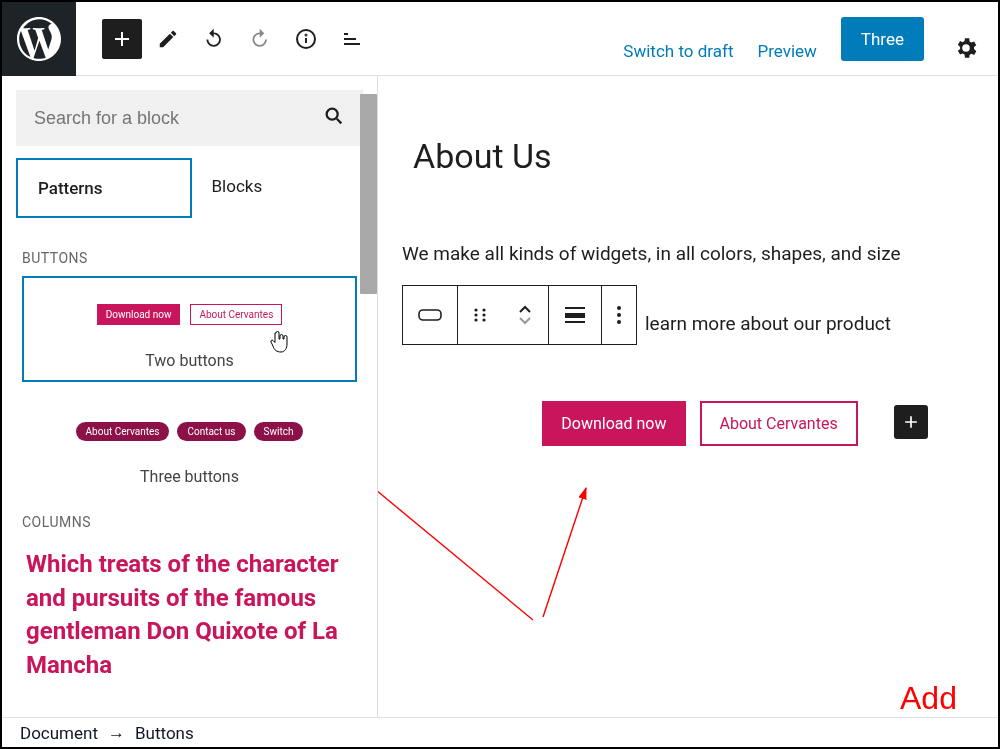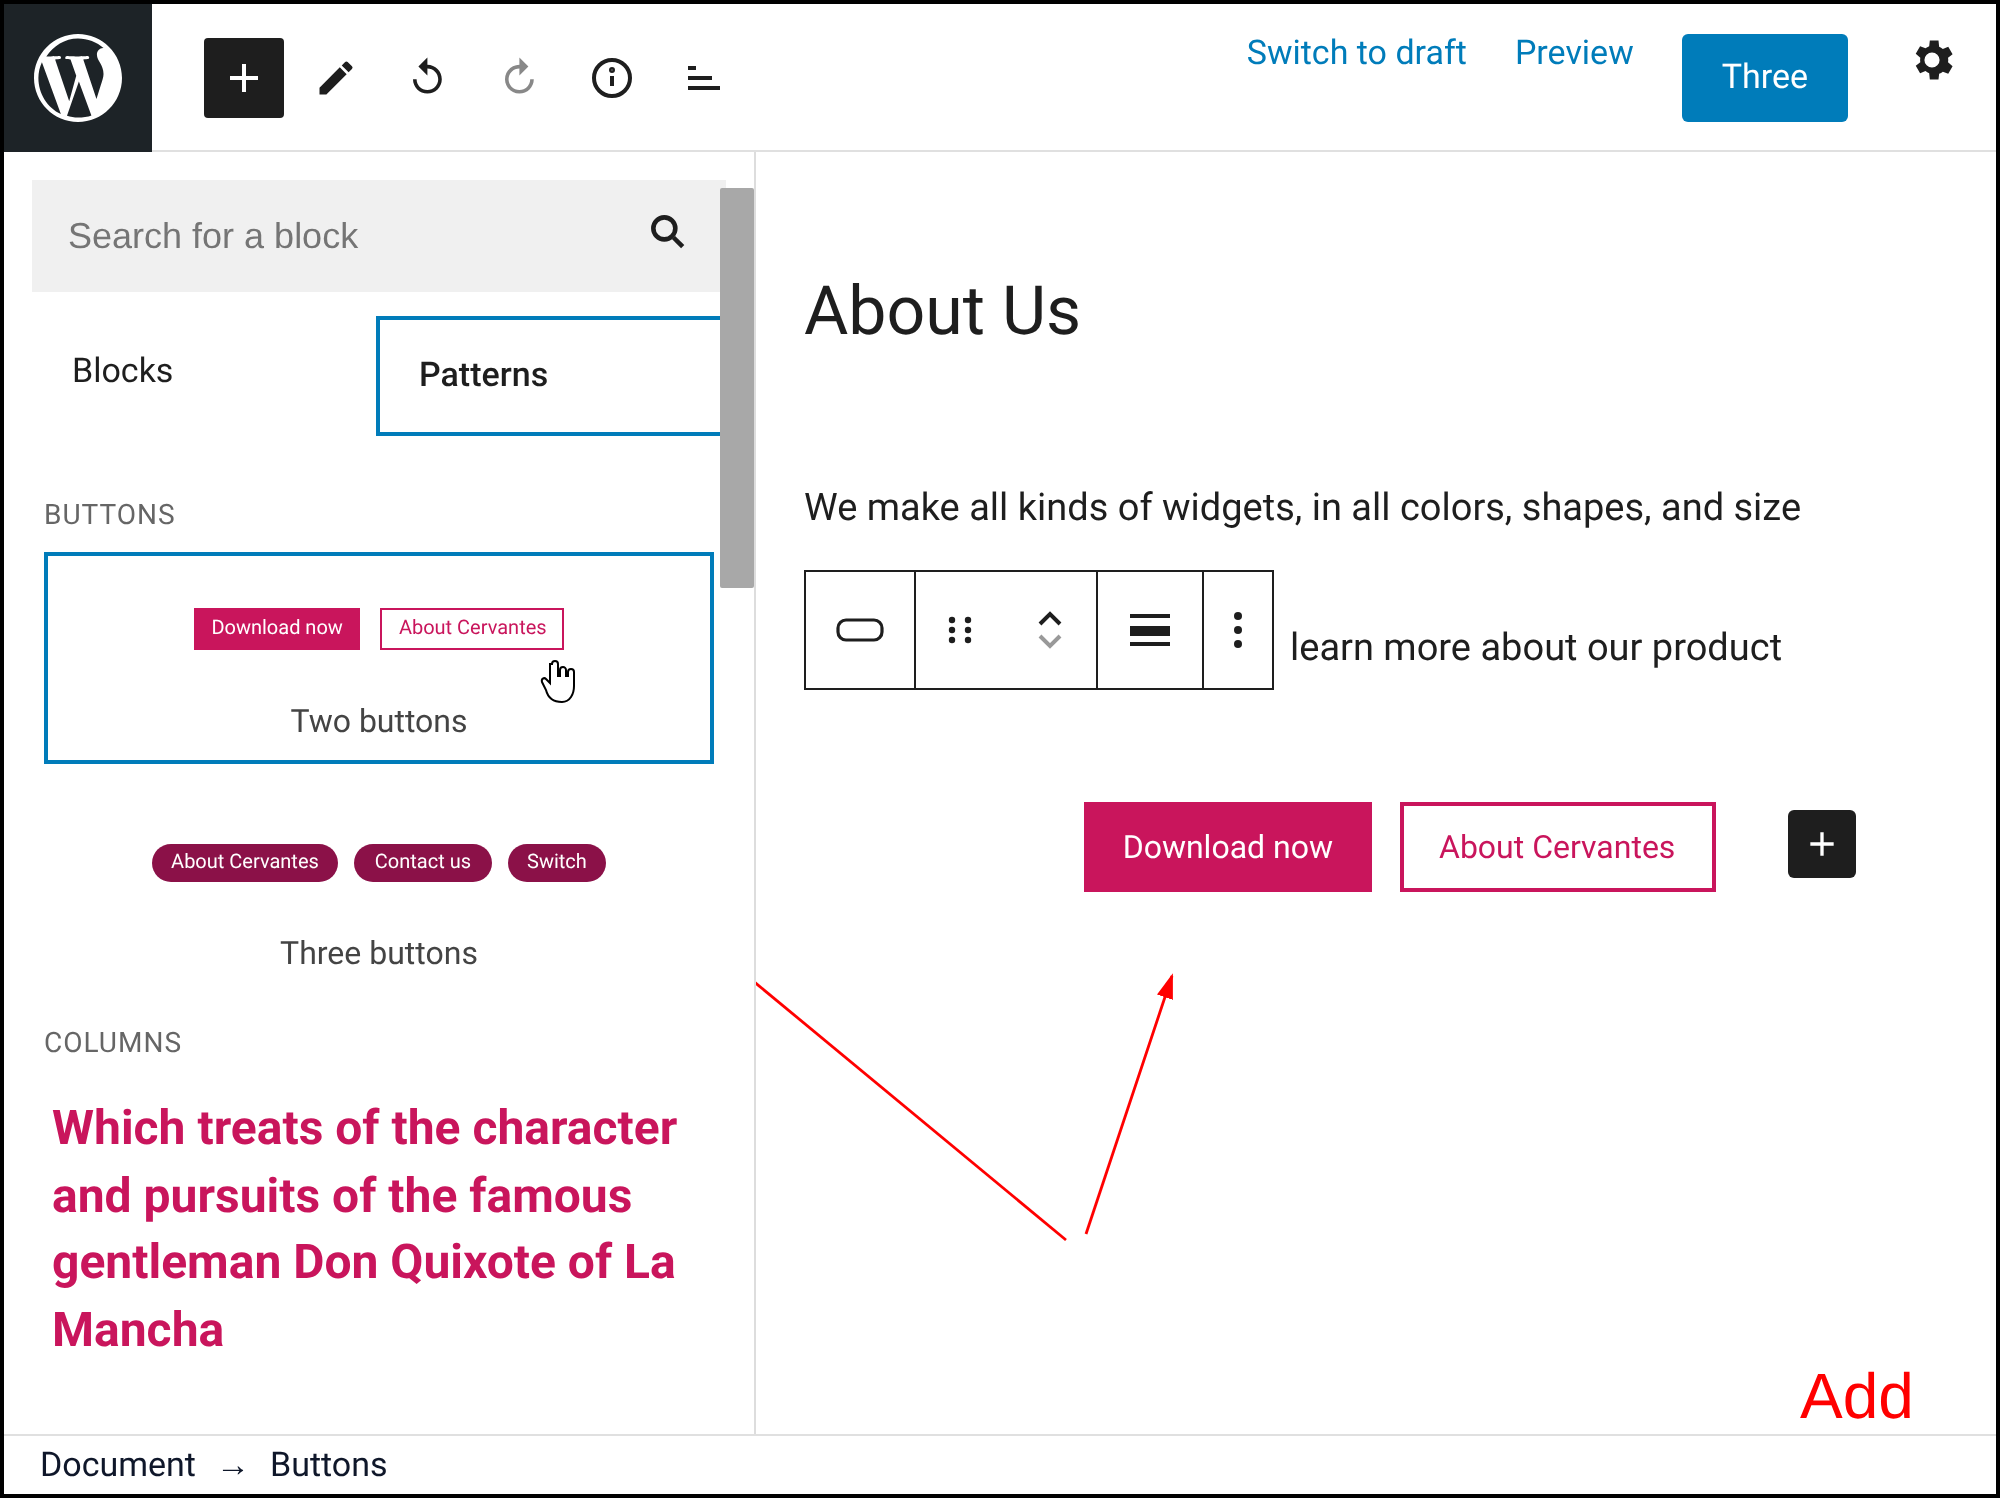--- a/index.html
+++ b/index.html
@@ -32,21 +32,21 @@
   .add-btn {
     width: 40px; height: 40px; background: #1e1e1e; color: #fff;
     display: flex; align-items: center; justify-content: center;
     border-radius: 2px;
   }
   .tool-btn {
     width: 40px; height: 40px; display: flex; align-items: center; justify-content: center;
     color: #1e1e1e;
   }
   .tool-btn.disabled { color: #888; }
-  .topbar-right { margin-left: auto; display: flex; align-items: flex-start; gap: 24px; padding-right: 14px; }
+  .topbar-right { margin-left: auto; display: flex; align-items: flex-end; gap: 24px; padding-right: 14px; }
   .link-btn { color: #007cba; font-size: 17px; }
   .update-btn {
     background: #007cba; color: #fff; padding: 12px 20px; font-size: 17px;
     border-radius: 3px;
   }
   .gear { width: 36px; display: flex; align-items: center; justify-content: center; }
   
   .main { display: flex; height: calc(100% - 74px - 30px); position: relative; }
   .inserter {
     width: 376px; border-right: 1px solid #ddd; display: flex; flex-direction: column;
@@ -103,21 +103,21 @@
   .pill {
     background: #8b1148; color: #fff; font-size: 10px; padding: 4px 10px;
     border-radius: 10px;
   }
   .col-preview {
     color: #c9155c; font-weight: 700; font-size: 24px; line-height: 1.4;
     padding: 8px 4px;
   }
   
   .canvas { flex: 1; padding: 60px 0 0 24px; position: relative; overflow: hidden; }
-  .page-title { font-size: 34px; color: #1e1e1e; margin-bottom: 66px; font-weight: 400; }
+  .page-title { font-size: 34px; color: #1e1e1e; margin-bottom: 66px; font-weight: 400; margin-left: 11px; }
   .body-text { font-size: 19px; color: #1e1e1e; margin-bottom: 20px; }
   .block-toolbar {
     display: inline-flex; border: 1px solid #1e1e1e; height: 60px; align-items: stretch;
     margin-bottom: 16px;
   }
   .bt-cell {
     border-right: 1px solid #1e1e1e; display: flex; align-items: center;
     justify-content: center; padding: 0 14px; gap: 10px;
   }
   .bt-cell:last-child { border-right: none; }
@@ -219,22 +219,22 @@
       <div class="search-wrap">
         <input class="search-input" placeholder="Search for a block" style="">
         <span>
           <svg width="22" height="22" viewBox="0 0 24 24" fill="none" stroke="#1e1e1e" stroke-width="2.5">
               <circle cx="10" cy="10" r="6"></circle>
               <line x1="15" y1="15" x2="20" y2="20"></line>
             </svg>
         </span>
       </div>
       <div class="tabs">
+        <div class="tab active">Patterns</div>
         <div class="tab">Blocks</div>
-        <div class="tab active">Patterns</div>
       </div>
       <div class="panel-body">
         <div class="section-label">BUTTONS</div>
 
         <div class="pattern-card">
           <div class="pattern-canvas">
             <span class="mini-btn-fill">Download now</span>
             <span class="mini-btn-outline">About Cervantes</span>
           </div>
           <div class="pattern-caption">Two buttons</div>

